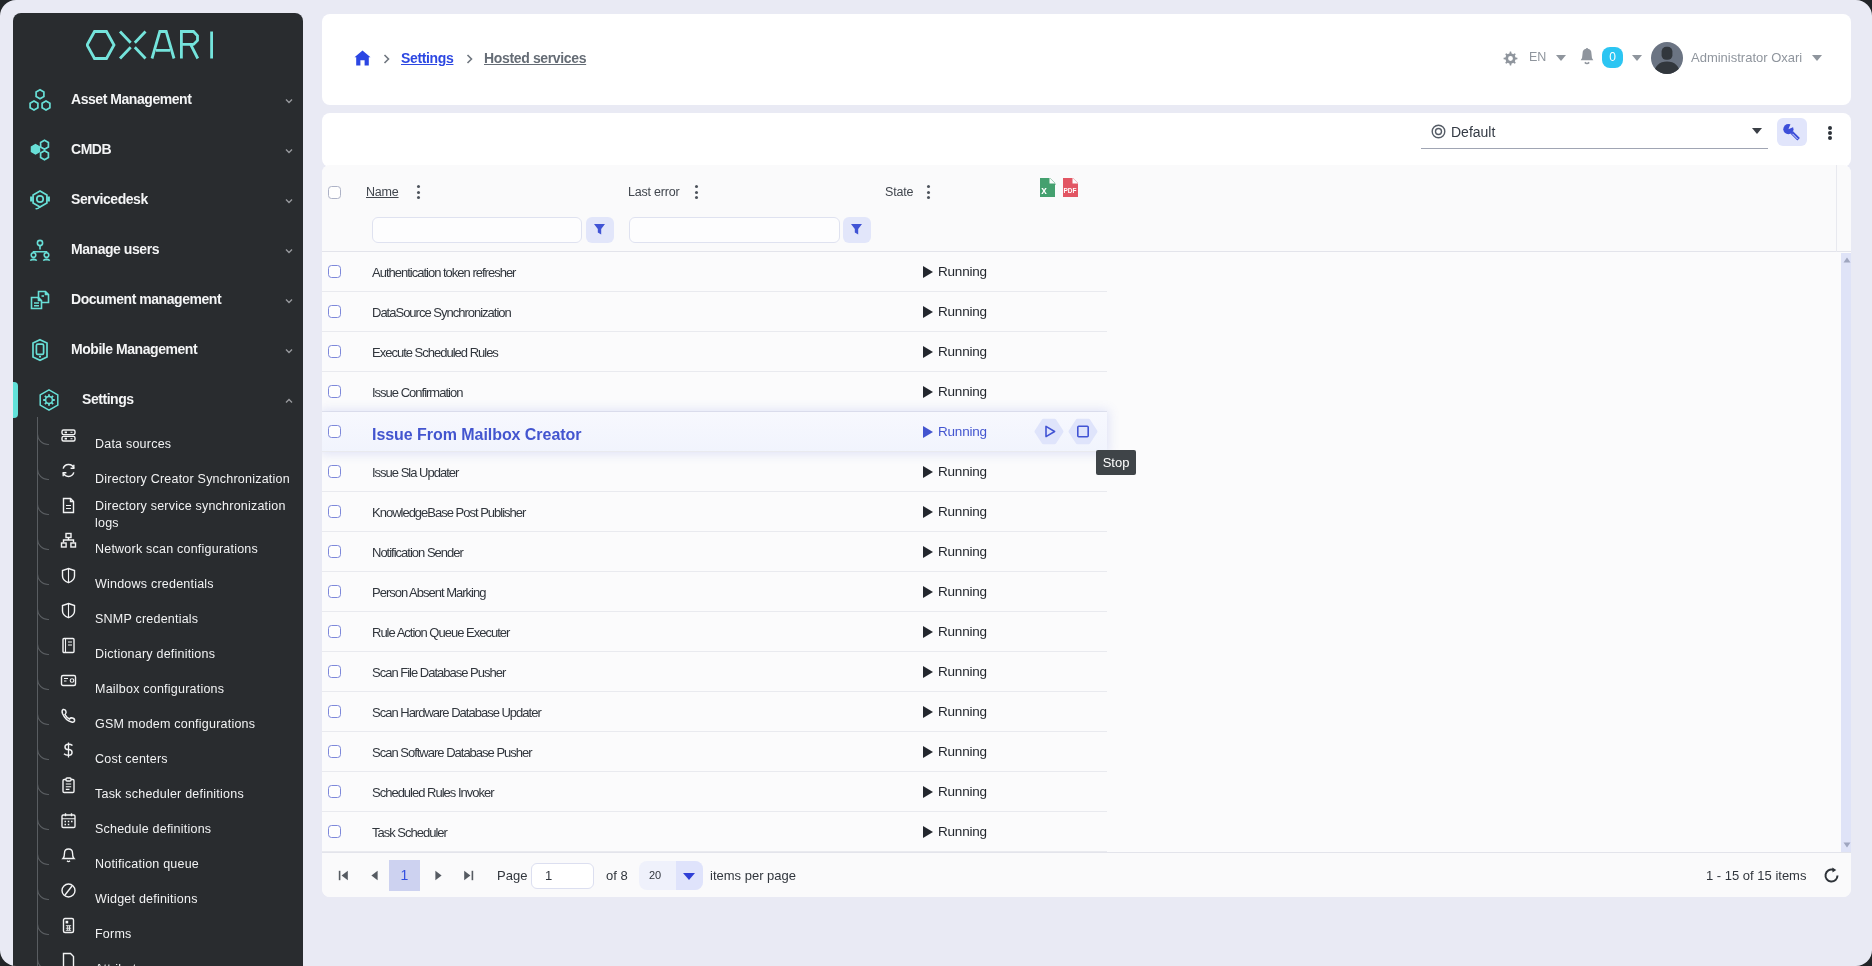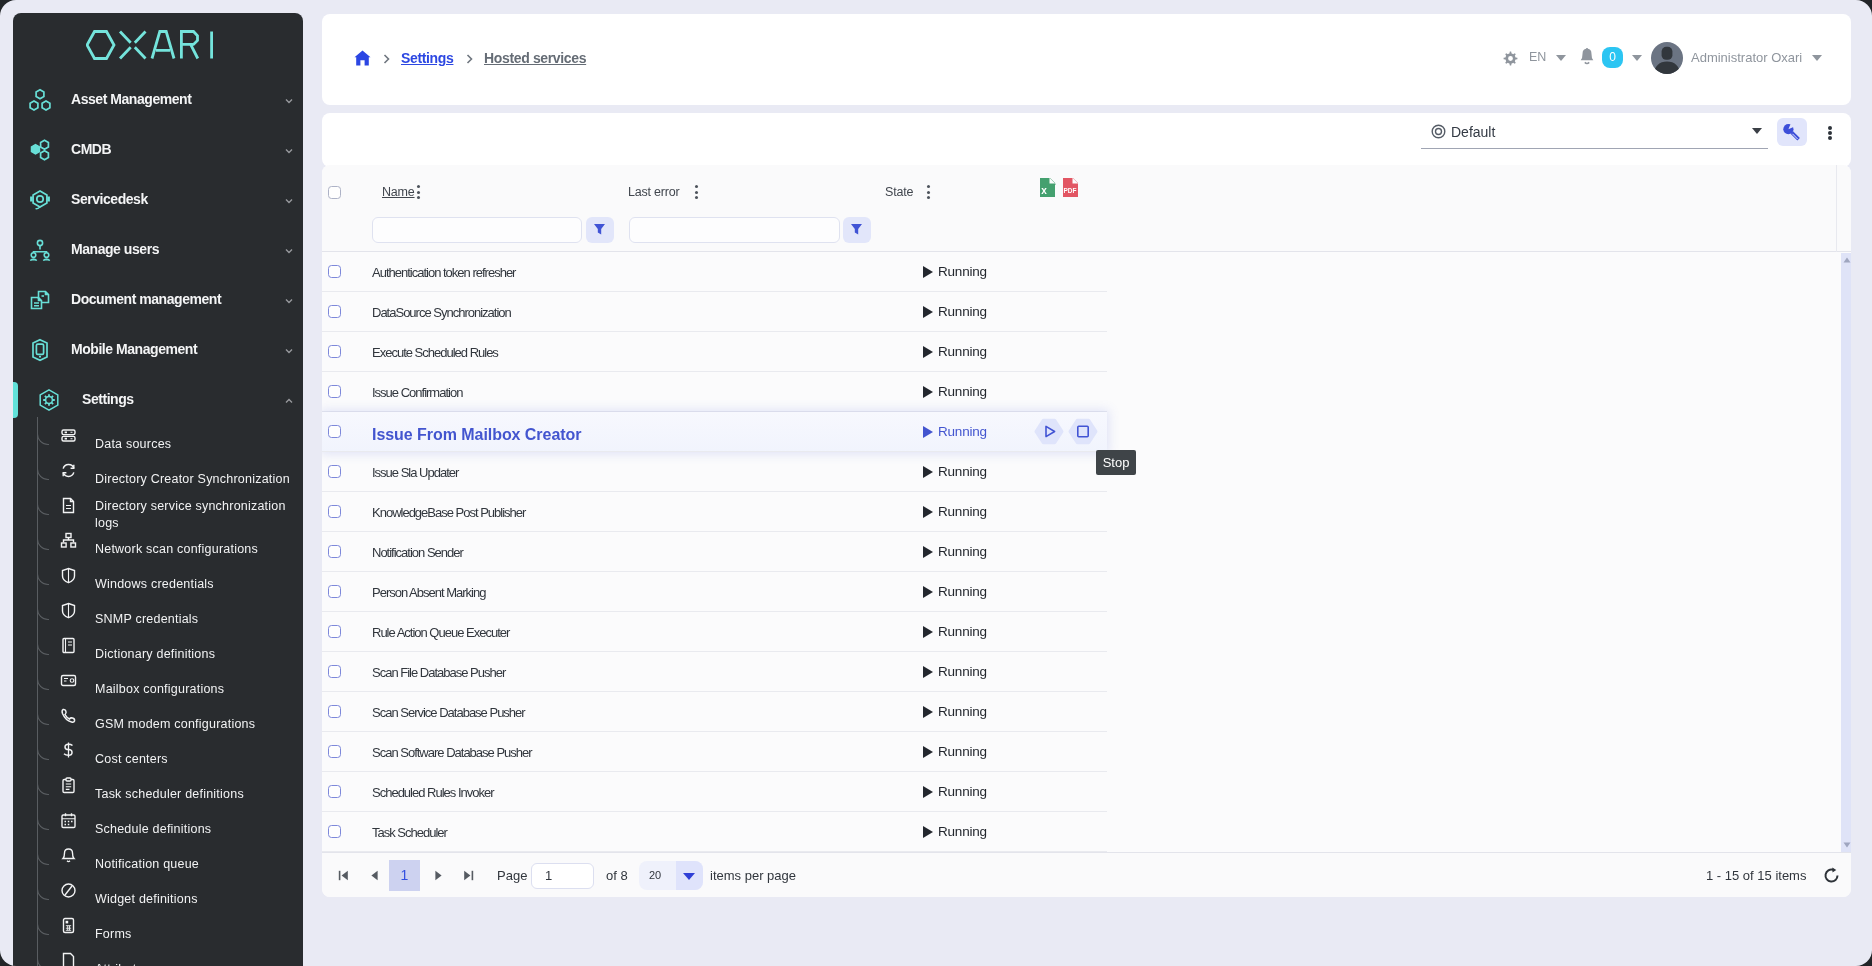--- a/index.html
+++ b/index.html
@@ -396,21 +396,21 @@
       </div>
       <div class="kebab" style="left:1506px;top:12.5px;">
           <i style="top:0;width:4px;height:4px;background:#2E333A;"></i>
           <i style="top:5.2px;width:4px;height:4px;background:#2E333A;"></i>
           <i style="top:10.4px;width:4px;height:4px;background:#2E333A;"></i>
         </div>
     </div>
     <div class="tablecard" id="tablecard">
       <div class="thead">
         <div class="cb" style="left:6px;top:21px;border-color:#ADB2C6;"></div>
-        <div class="hdr-text" style="left:60px;text-decoration:underline;">Name</div>
+        <div class="hdr-text" style="left:44px;text-decoration:underline;">Name</div>
         <div class="kebab" style="left:95px;top:20px;">
             <i style="top:0;"></i>
             <i style="top:5.6px;"></i>
             <i style="top:11.2px;"></i>
           </div>
         <div class="hdr-text" style="left:306px;">Last error</div>
         <div class="kebab" style="left:373px;top:20px;">
             <i style="top:0;"></i>
             <i style="top:5.6px;"></i>
             <i style="top:11.2px;"></i>
@@ -507,21 +507,21 @@
           <div class="state">Running</div>
         </div>
       <div class="trow" style="top:487px;">
           <div class="cb"></div>
           <div class="name">Scan File Database Pusher</div>
           <div class="play"></div>
           <div class="state">Running</div>
         </div>
       <div class="trow" style="top:527px;">
           <div class="cb"></div>
-          <div class="name">Scan Service Database Pusher</div>
+          <div class="name">Scan Hardware Database Updater</div>
           <div class="play"></div>
           <div class="state">Running</div>
         </div>
       <div class="trow" style="top:567px;padding-left:16px;">
           <div class="cb"></div>
           <div class="name">Scan Software Database Pusher</div>
           <div class="play"></div>
           <div class="state">Running</div>
         </div>
       <div class="trow" style="top:607px;">

